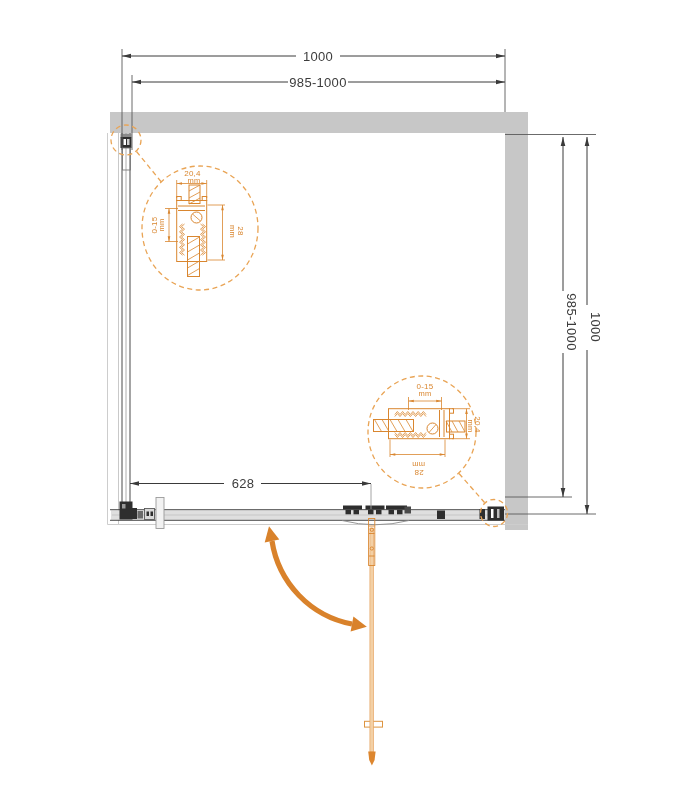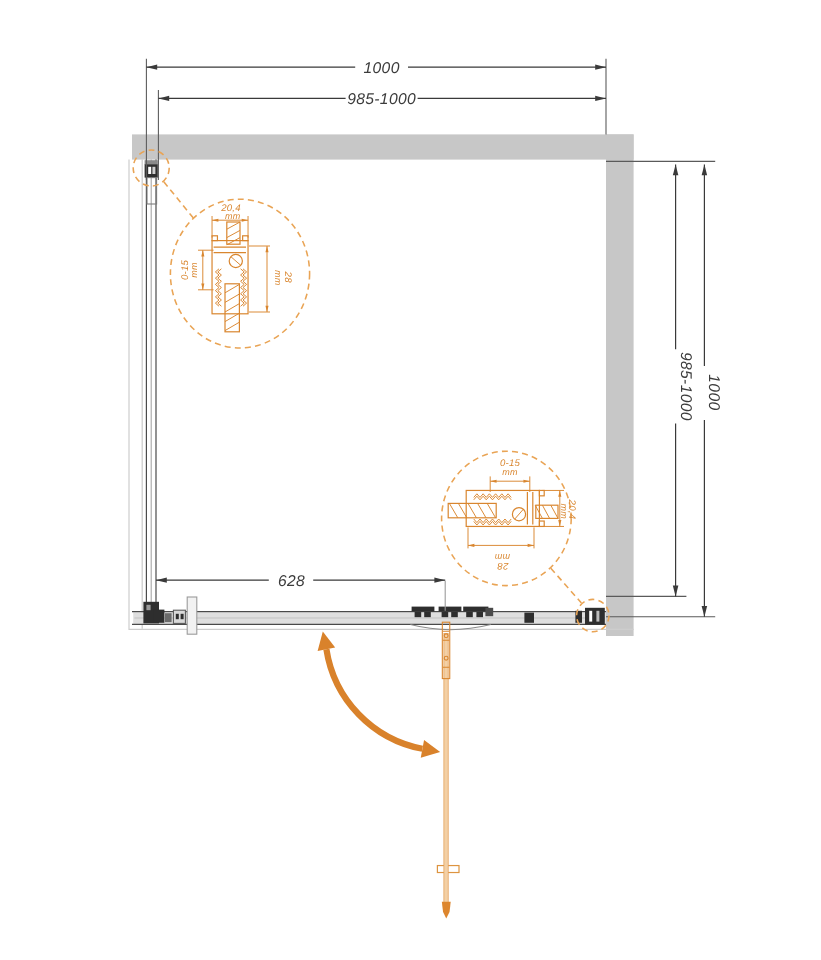--- a/index.html
+++ b/index.html
@@ -1,17 +1,17 @@
 <!DOCTYPE html>
 <html><head>
 <meta charset="utf-8">
 <style>
   html,body{margin:0;padding:0;background:#ffffff;}
   .canvas{position:relative;width:684px;height:800px;background:#ffffff;overflow:hidden;
-          font-family:"Liberation Sans",sans-serif;font-style:italic;}
+          font-family:"Liberation Sans",sans-serif;}
   svg{position:absolute;left:0;top:0;}
   text{font-family:"Liberation Sans",sans-serif;fill:#3c3c3c;}
   .dimtxt{font-size:13px;letter-spacing:.3px;}
   .dettxt{font-size:8px;fill:#d9862f;letter-spacing:.2px;}
   .dettxt2{font-size:7.5px;fill:#d9862f;letter-spacing:.2px;}
 </style>
 </head>
 <body>
 
 <div class="canvas">

